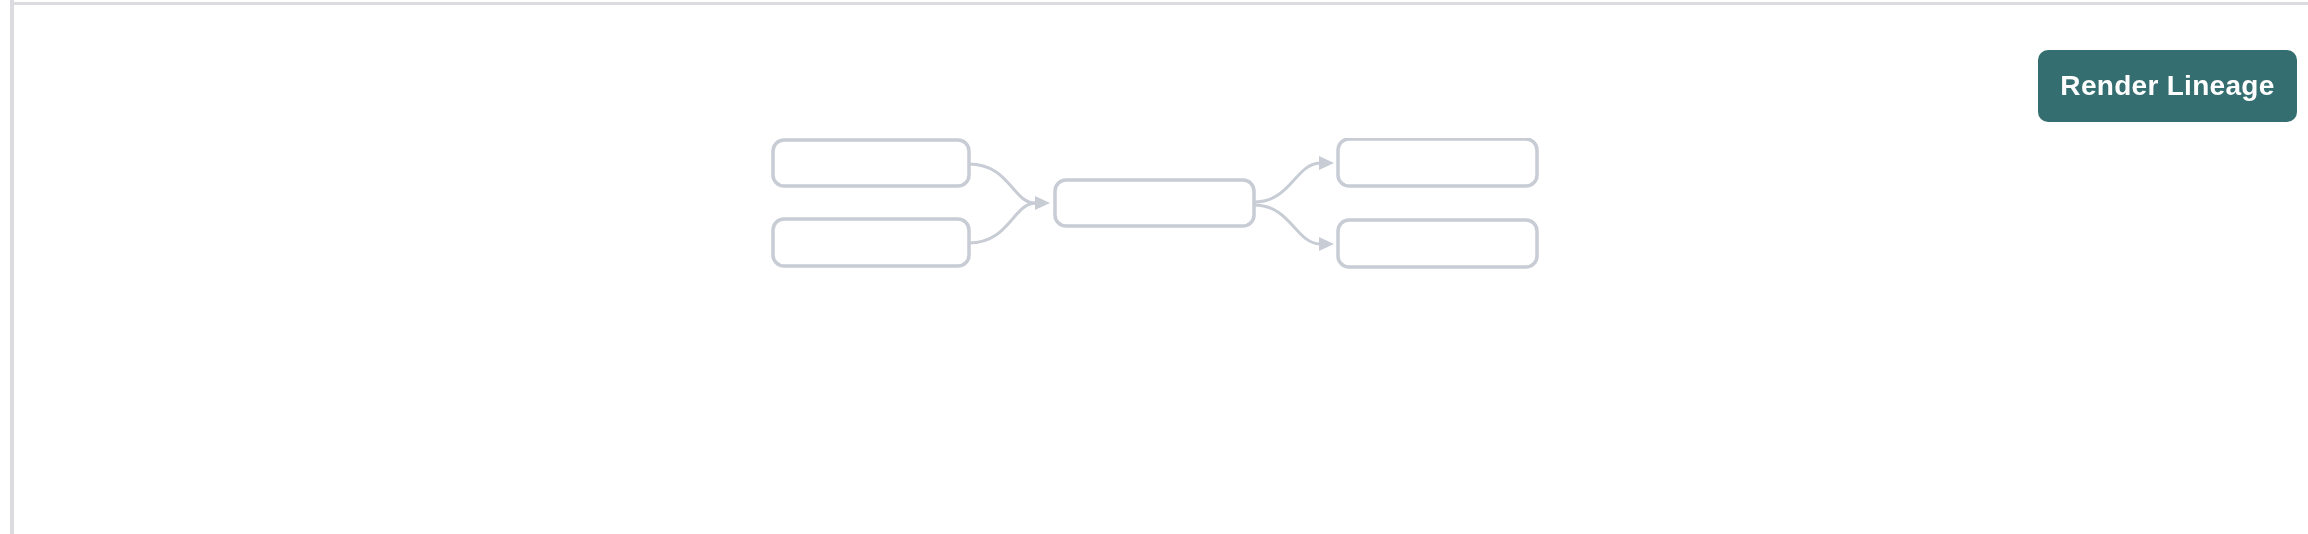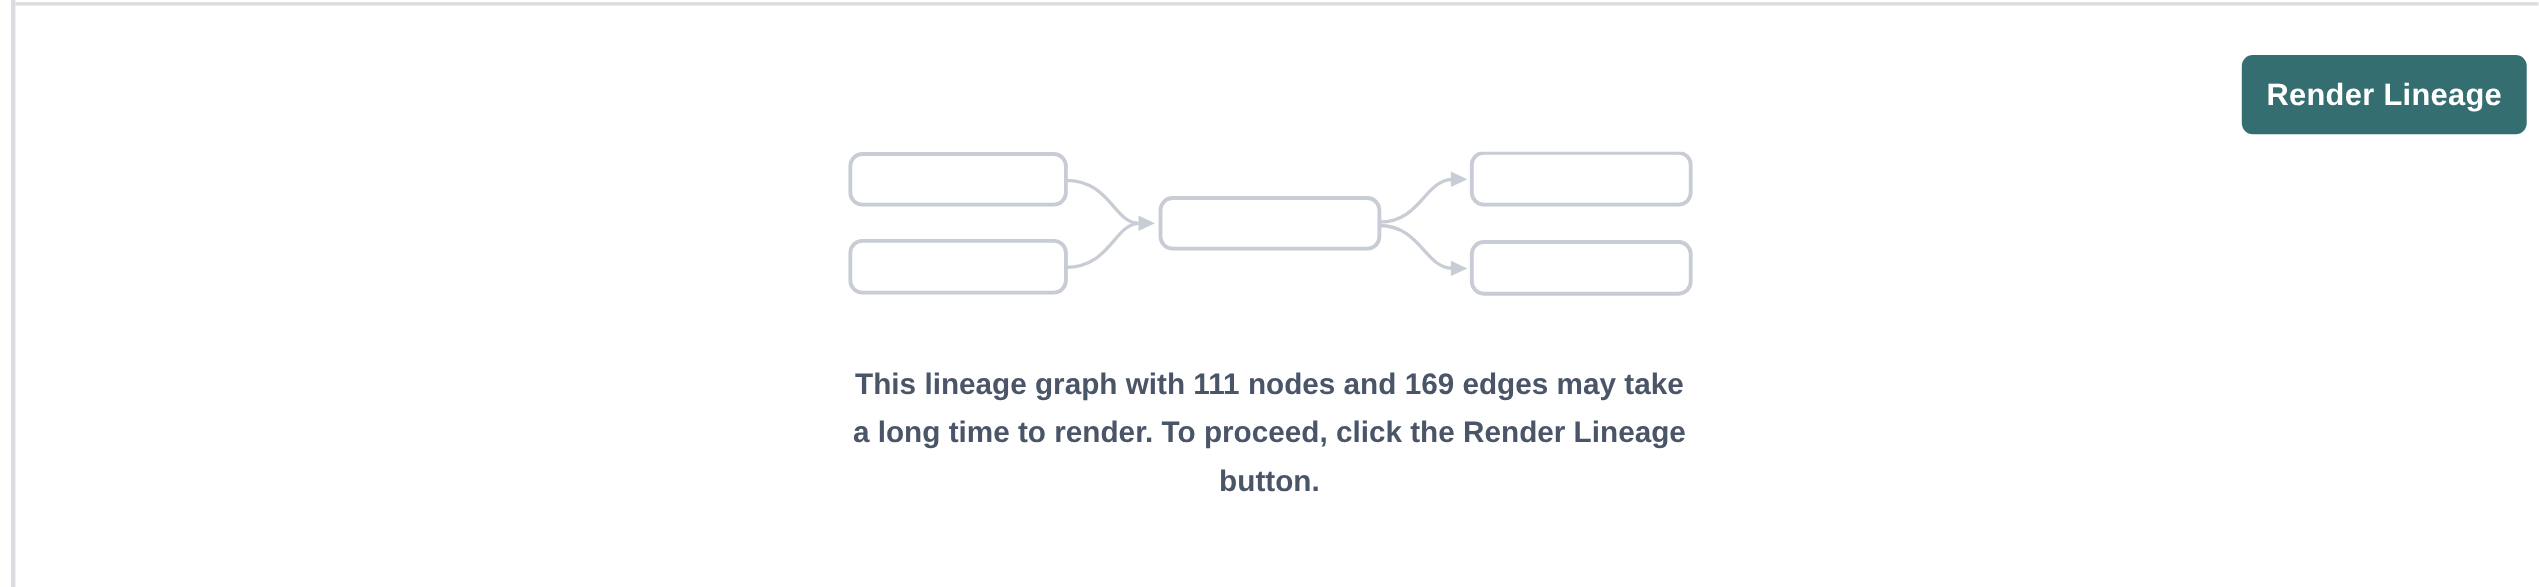--- a/index.html
+++ b/index.html
@@ -89,19 +89,14 @@
     <polygon points="548,18 548,32 563,25"></polygon>
     <polygon points="548,99 548,113 563,106"></polygon>
 
     <rect x="2" y="2" width="196" height="46" rx="11"></rect>
     <rect x="2" y="81" width="196" height="47" rx="11"></rect>
     <rect x="284" y="42" width="199" height="46" rx="11"></rect>
     <rect x="567" y="1" width="199" height="47" rx="11"></rect>
     <rect x="567" y="82" width="199" height="47" rx="11"></rect>
   </svg>
 
-  <div class="message">
-    <div>This lineage graph with 111 nodes and 169 edges may take</div>
-    <div>a long time to render. To proceed, click the Render Lineage</div>
-    <div>button.</div>
-  </div>
 
 </div>
 
 </body></html>

